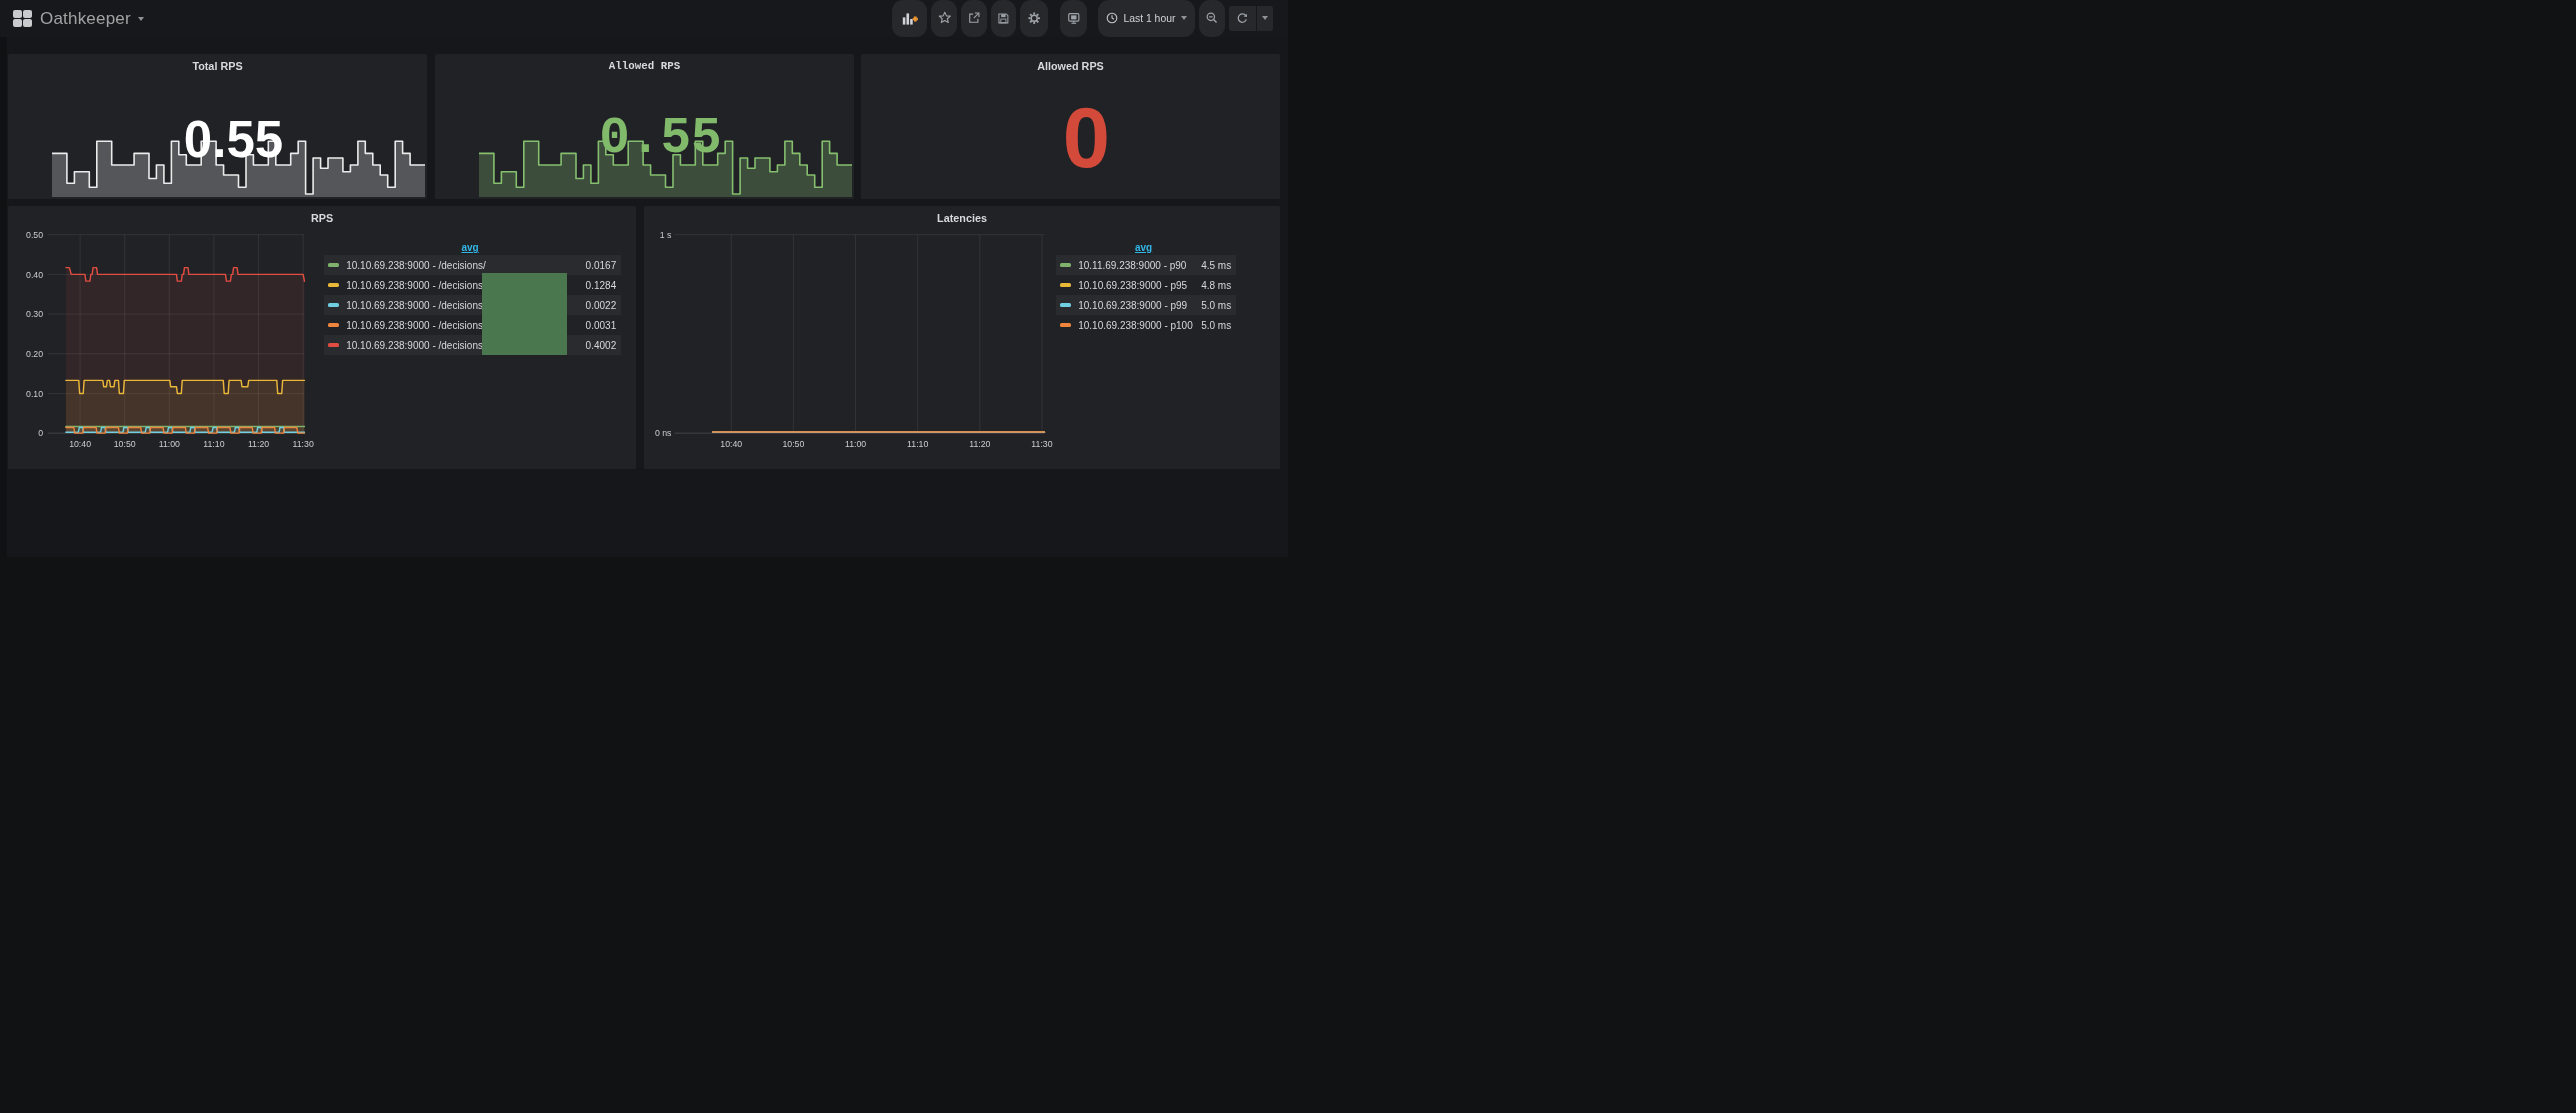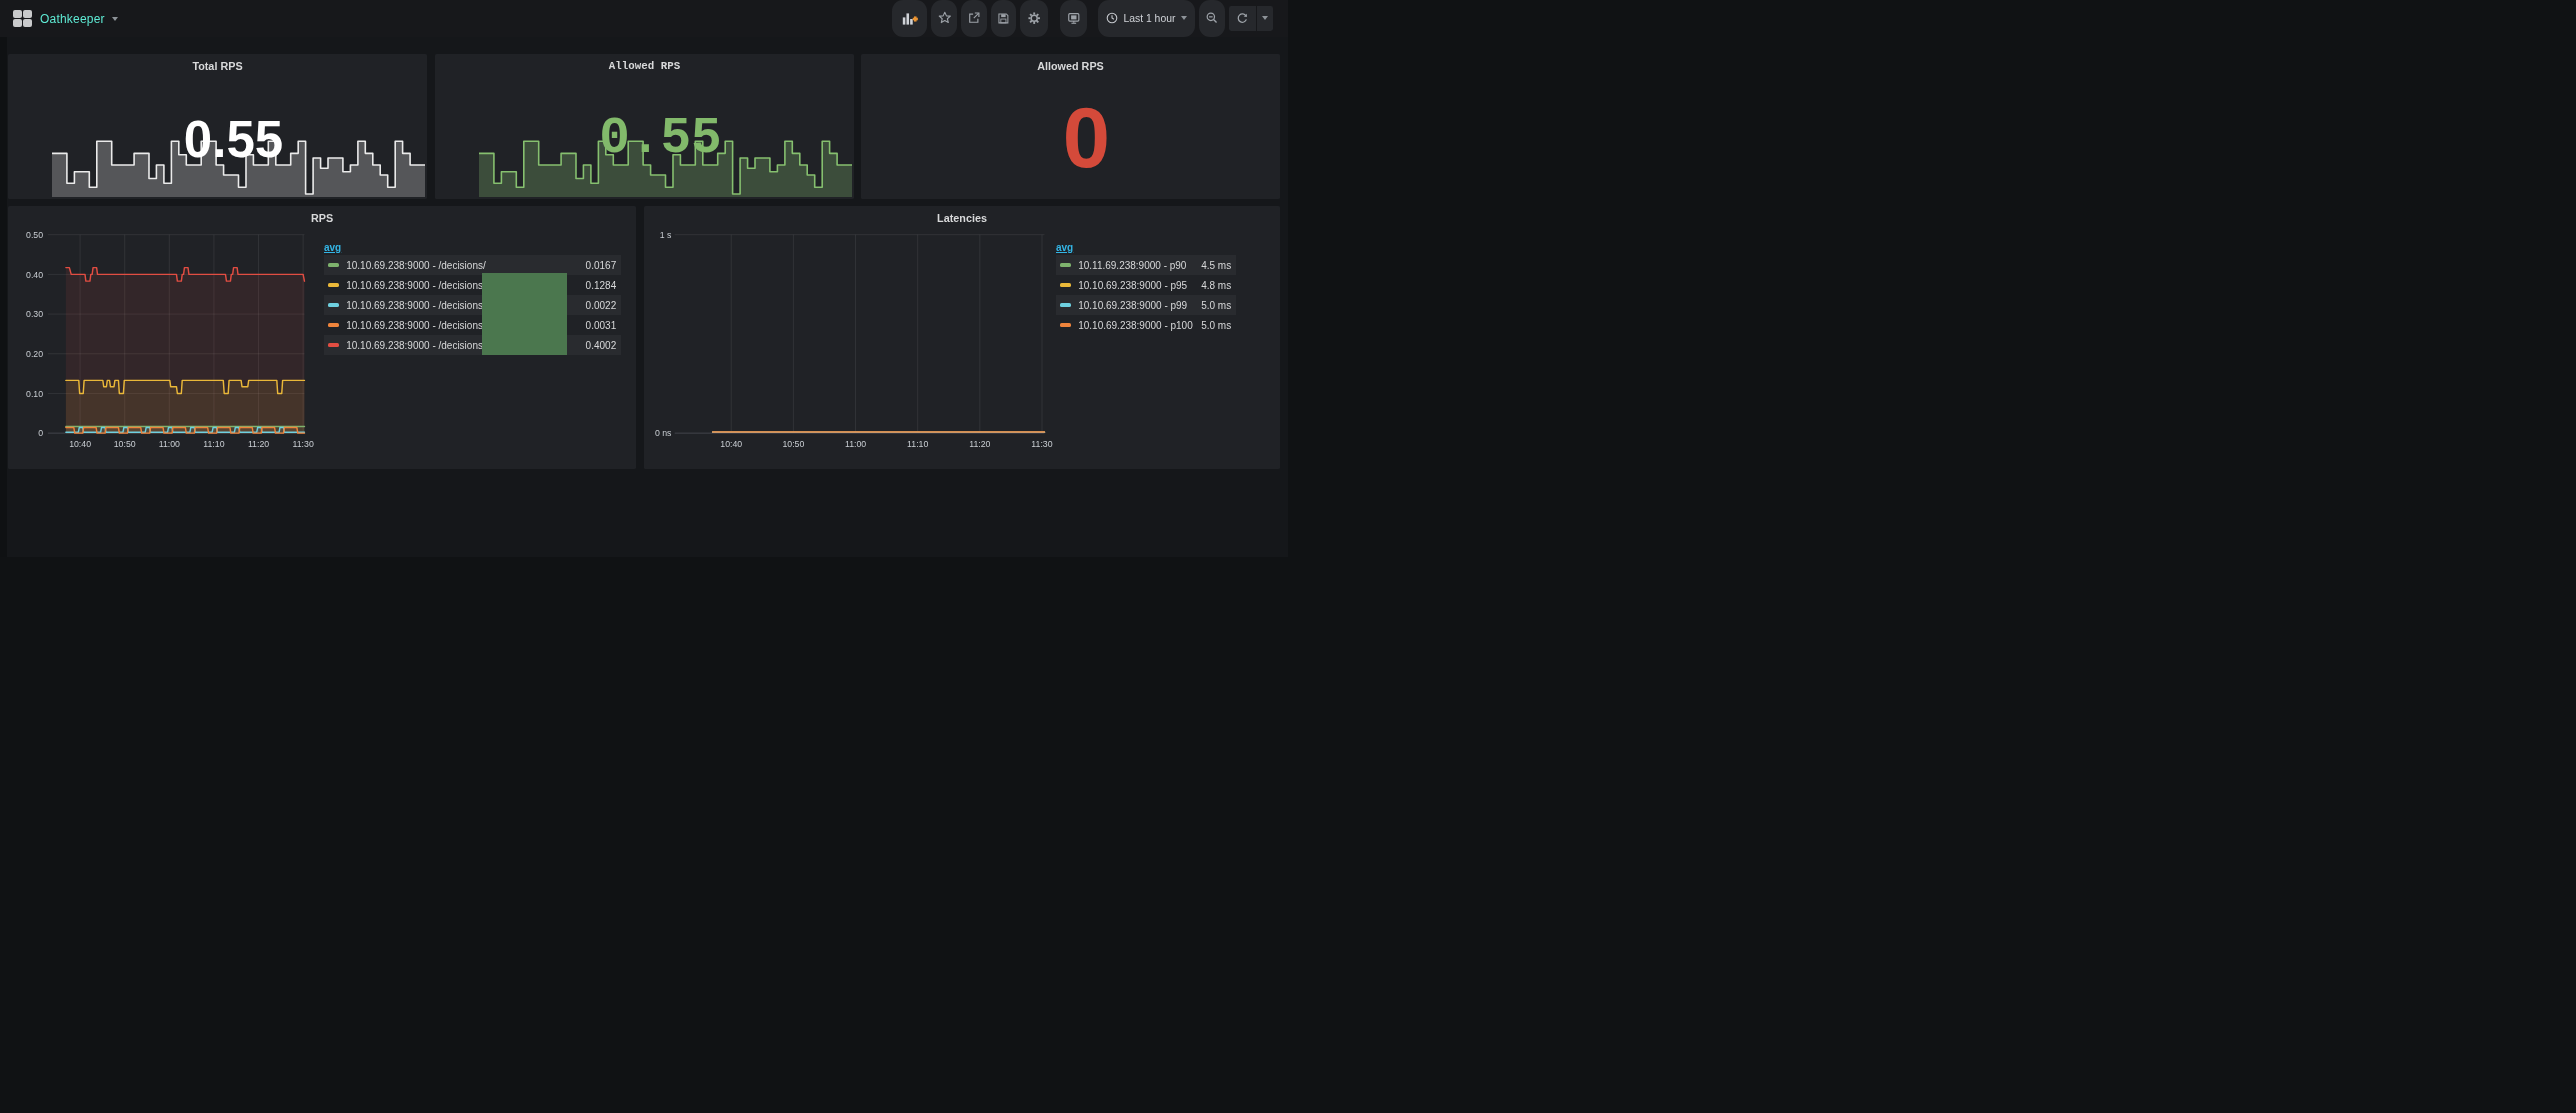--- a/index.html
+++ b/index.html
@@ -5,41 +5,41 @@
   html,body{margin:0;padding:0;background:#101214;}
   .screen{position:relative;width:1288px;height:557px;background:#15171a;overflow:hidden;
           font-family:"Liberation Sans",sans-serif;color:#d8d9da;}
   .left-strip{position:absolute;left:0;top:0;width:7.2px;height:557px;background:#0f1113;}
   
   .navbar{position:absolute;left:0;top:0;width:100%;height:37px;background:#17181b;}
   .logo{position:absolute;left:12.8px;top:9.6px;width:19px;height:17.5px;display:grid;
         grid-template-columns:1fr 1fr;grid-template-rows:1fr 1fr;gap:1.6px;cursor:pointer;}
   .logo span{background:#c9cacc;border-radius:2px;}
   .dash-title{position:absolute;left:40px;top:0;height:37px;display:flex;align-items:center;gap:7.2px;cursor:pointer;}
-  .dash-title .t{font-size:12px;color:#5eead4;font-weight:500;letter-spacing:0.2px;}
+  .dash-title .t{font-size:17px;color:#a3a3a3;font-weight:500;letter-spacing:0.2px;}
   .caret{width:0;height:0;border-left:3.2px solid transparent;border-right:3.2px solid transparent;
          border-top:4px solid #8d9298;}
   .toolbar{position:absolute;right:15px;top:5.6px;height:25px;display:flex;align-items:center;}
   .tb-btn{height:37px;background:#26282c;border-radius:11px;display:flex;align-items:center;
           justify-content:center;cursor:pointer;}
   .tb-btn svg{display:block;}
   .tb-gap4{width:4px;}.tb-gap15{width:12px;}.tb-gap14{width:11px;}
   .time-btn{padding:0 8px;gap:5.6px;font-size:10.4px;color:#d0d3d8;}
   .split{display:flex;height:25px;background:#26282c;border-radius:2.4px;overflow:hidden;}
   .split .part{display:flex;align-items:center;justify-content:center;cursor:pointer;}
   .split .divider{width:0.8px;background:#17181b;}
   
   .panel{position:absolute;background:#202226;border-radius:1.6px;}
   .panel-title{position:absolute;left:0;top:5.6px;width:100%;text-align:center;font-size:10.8px;
                font-weight:700;color:#d8d9da;cursor:pointer;z-index:6;}
   .stat-value{position:absolute;left:16px;width:100%;text-align:center;font-weight:700;z-index:4;}
   .spark{position:absolute;z-index:2;}
   
   .legend{position:absolute;z-index:1;font-size:10px;}
-  .legend-header{height:14.4px;line-height:14.4px;text-align:left;padding-right:4.8px;
+  .legend-header{height:14.4px;line-height:14.4px;text-align:center;padding-right:4.8px;
                  color:#33b5e5;font-weight:700;text-decoration:underline;}
   .legend-row{height:20px;display:flex;align-items:center;padding:0 4.8px 0 4px;cursor:pointer;}
   .legend-row.alt{background:rgba(255,255,255,0.045);}
   .legend-dash{width:11px;height:4px;border-radius:1.6px;margin-right:7.2px;flex:none;}
   .legend-name{flex:1;white-space:nowrap;overflow:hidden;color:#d8d9da;}
   .legend-value{color:#d8d9da;margin-left:6.4px;}
   .overlay-box{position:absolute;z-index:5;}
   svg text{font-family:"Liberation Sans",sans-serif;}
 </style>
 </head>

